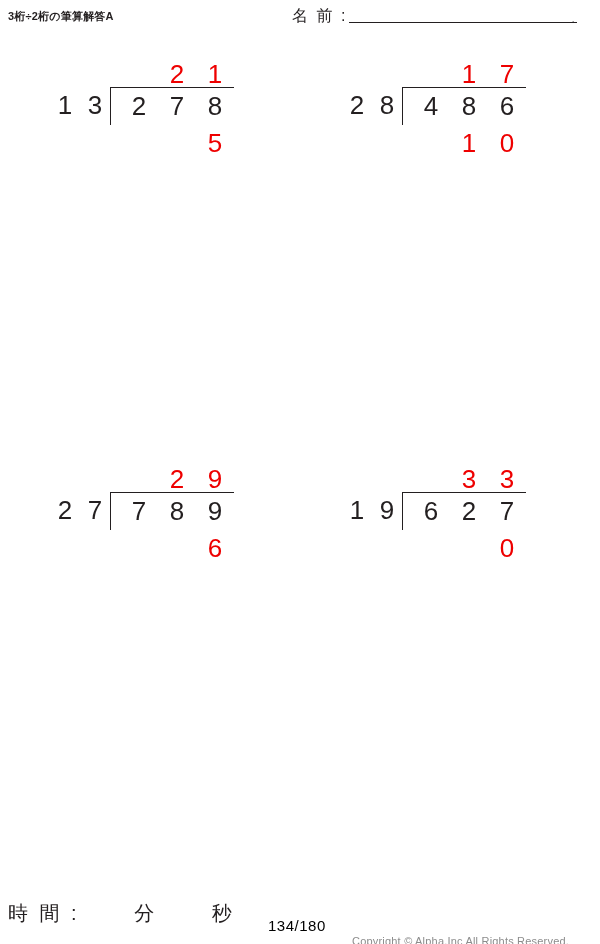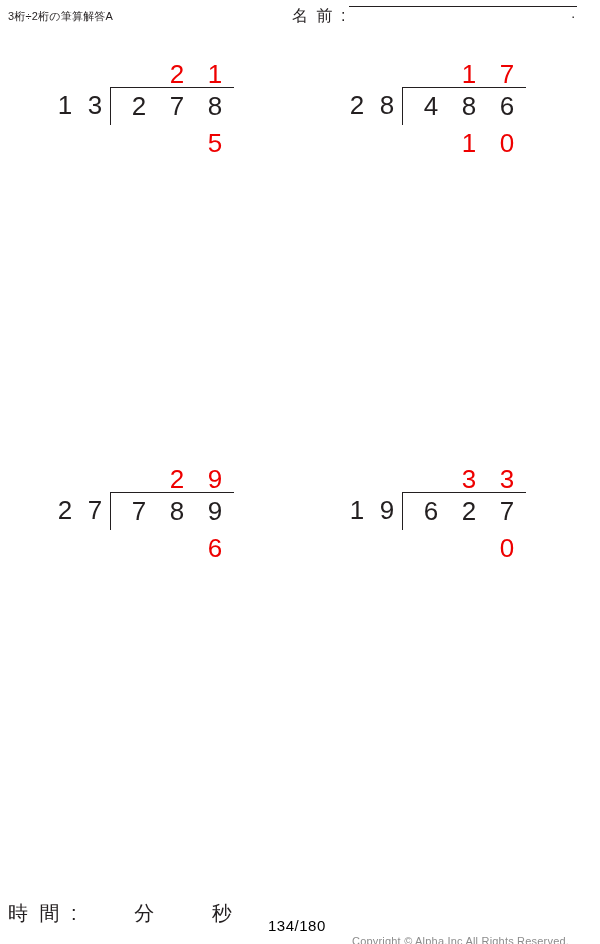--- a/index.html
+++ b/index.html
@@ -15,30 +15,31 @@
     color: #231f20;
     overflow: hidden;
   }
 
   
   .sheet-title {
     position: absolute;
     left: 8px;
     top: 9px;
     font-size: 11px;
-    font-weight: normal;
+    font-weight: bold;
     letter-spacing: 0.2px;
     color: #231f20;
     white-space: nowrap;
   }
   .name-block {
     position: absolute;
     left: 292px;
     top: 6px;
     display: flex;
+    align-items: flex-end;
     white-space: nowrap;
   }
   .name-label {
     font-size: 16px;
     letter-spacing: 2px;
     color: #231f20;
     line-height: 20px;
   }
   .name-rule {
     width: 228px;

